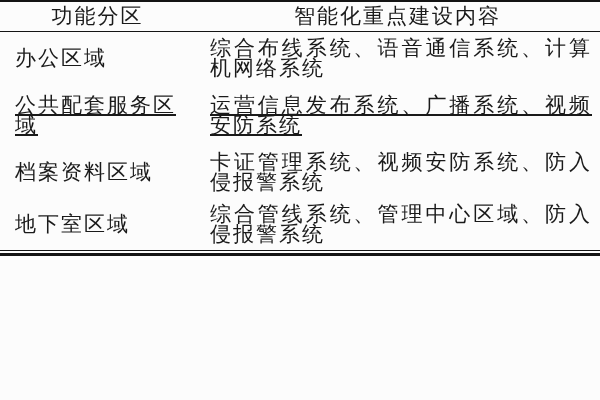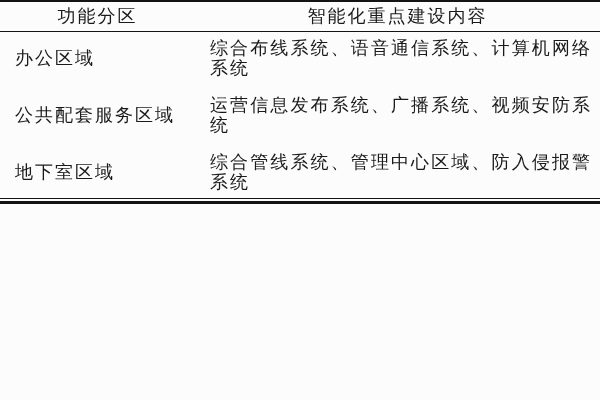--- a/index.html
+++ b/index.html
@@ -12,21 +12,21 @@
     background: #fcfcfc;
     color: #1a1a1a;
     font-family: "Liberation Serif", "DejaVu Serif", serif;
     overflow: hidden;
   }
   .doc-table {
     width: 600px;
     border-collapse: collapse;
     table-layout: fixed;
     border-top: 2.5px solid #141414;
-    font-size: 18px;
+    font-size: 21px;
     letter-spacing: 2px;
   }
   .doc-table thead th {
     font-weight: normal;
     text-align: center;
     vertical-align: middle;
     padding: 4px 0 5px 0;
     line-height: 20px;
     border-bottom: 1.5px solid #141414;
   }
@@ -40,20 +40,21 @@
   }
   td.content-cell {
     text-align: justify;
     text-justify: inter-character;
     padding: 6px 8px 6px 15px;
     word-break: break-all;
   }
   tr.single-line td {
     padding-top: 11px;
     padding-bottom: 11px;
+    text-decoration: underline;
   }
   .doc-table { border-bottom: 1px solid #141414; }
   .bottom-rule {
     width: 600px;
     height: 2.5px;
     background: #141414;
     margin-top: 2px;
   }
 </style>
 </head>
@@ -73,18 +74,22 @@
   <tbody>
     <tr>
       <td class="zone-cell">办公区域</td>
       <td class="content-cell">综合布线系统、语音通信系统、计算机网络系统</td>
     </tr>
     <tr class="single-line">
       <td class="zone-cell">公共配套服务区域</td>
       <td class="content-cell">运营信息发布系统、广播系统、视频安防系统</td>
     </tr>
     <tr>
+      <td class="zone-cell">档案资料区域</td>
+      <td class="content-cell">卡证管理系统、视频安防系统、防入侵报警系统</td>
+    </tr>
+    <tr>
       <td class="zone-cell">地下室区域</td>
       <td class="content-cell">综合管线系统、管理中心区域、防入侵报警系统</td>
     </tr>
   </tbody>
 </table>
 <div class="bottom-rule"></div>
 
 </body></html>

